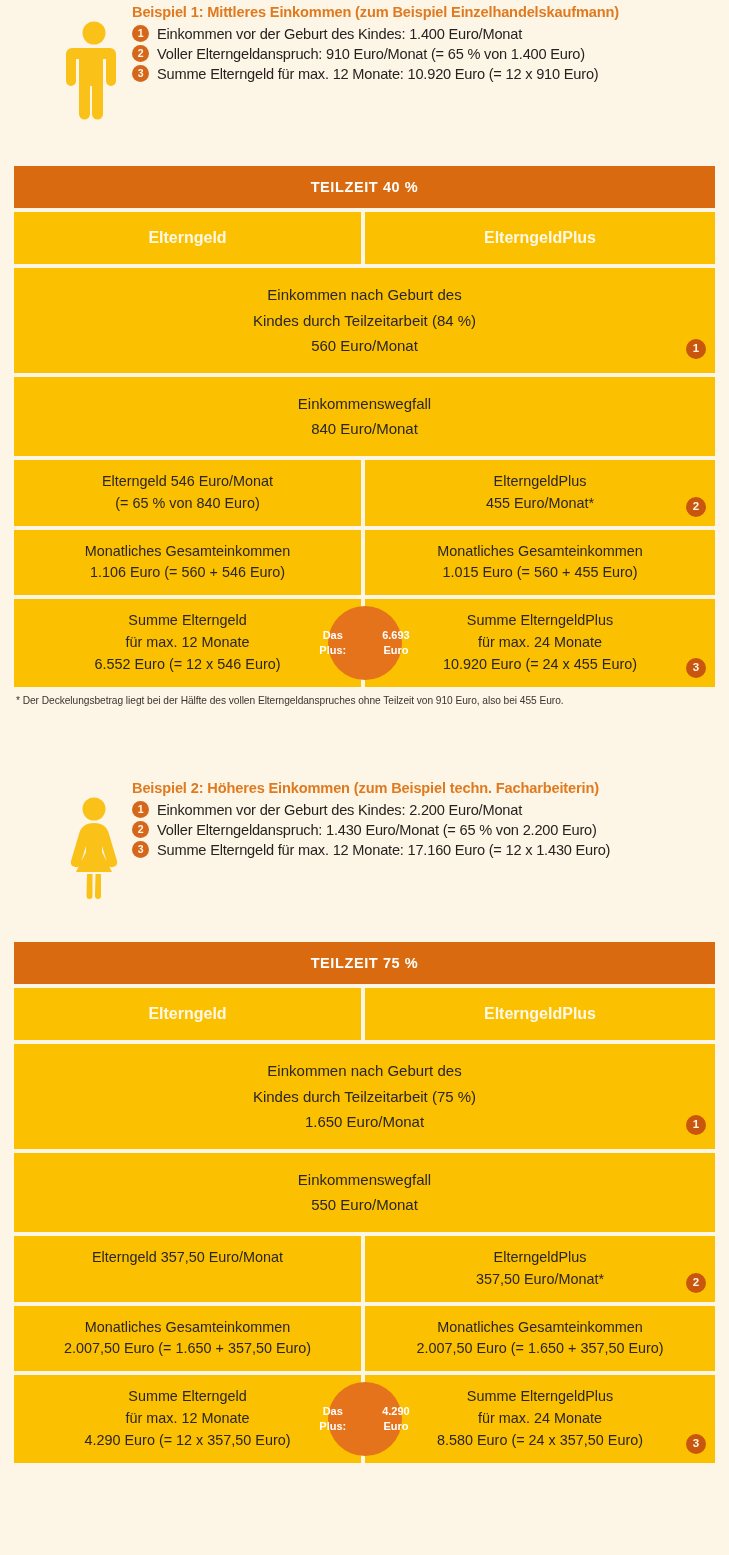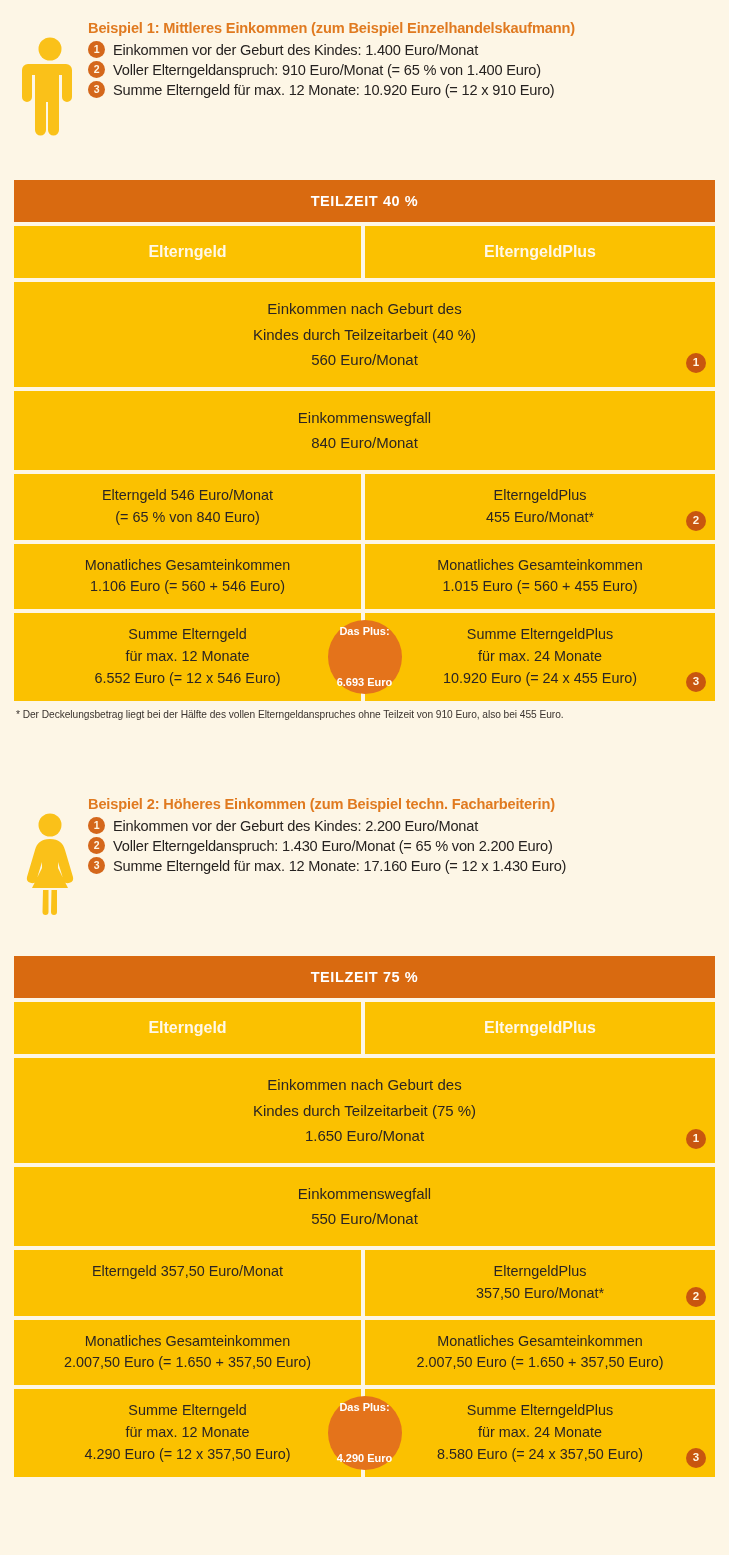--- a/index.html
+++ b/index.html
@@ -16,22 +16,23 @@
     width: 729px;
     padding: 0;
   }
   .panel.one { height: 776px; }
   .panel.two { height: 779px; }
   .gap { height: 0px; background:#ffffff; }
 
   
   .head {
     position: relative;
-    padding: 20px 14px 6px 14px;
+    padding: 4px 14px 6px 14px;
     min-height: 132px;
+    margin-left: 44px;
   }
   .head-flex { display: flex; align-items: flex-start; }
   .person {
     width: 72px;
     flex: 0 0 72px;
     display: flex;
     justify-content: center;
     align-items: flex-start;
     padding-top: 16px;
   }
@@ -138,21 +139,21 @@
   .plus-bubble {
     position: absolute;
     left: 50%;
     top: 50%;
     transform: translate(-50%, -50%);
     width: 74px; height: 74px;
     border-radius: 50%;
     background: #E4731B;
     color: #FFFFFF;
     display: flex;
-    flex-direction: column;
+    flex-direction: row;
     align-items: center;
     justify-content: center;
     font-weight: bold;
     font-size: 11px;
     line-height: 1.35;
     z-index: 5;
     text-align: center;
     gap: 36px;
   }
 
@@ -203,21 +204,21 @@
 
     <div class="row">
       <div class="cell left hdr-cell">Elterngeld</div>
       <div class="divider"></div>
       <div class="cell right hdr-cell">ElterngeldPlus</div>
     </div>
 
     <div class="row single rowspan-marker">
       <div class="full-cell">
         <div>Einkommen nach Geburt des</div>
-        <div>Kindes durch Teilzeitarbeit (40 %)</div>
+        <div>Kindes durch Teilzeitarbeit (84 %)</div>
         <div>560 Euro/Monat</div>
       </div>
       <span class="marker">1</span>
     </div>
 
     <div class="row single">
       <div class="full-cell">
         <div>Einkommenswegfall</div>
         <div>840 Euro/Monat</div>
       </div>

